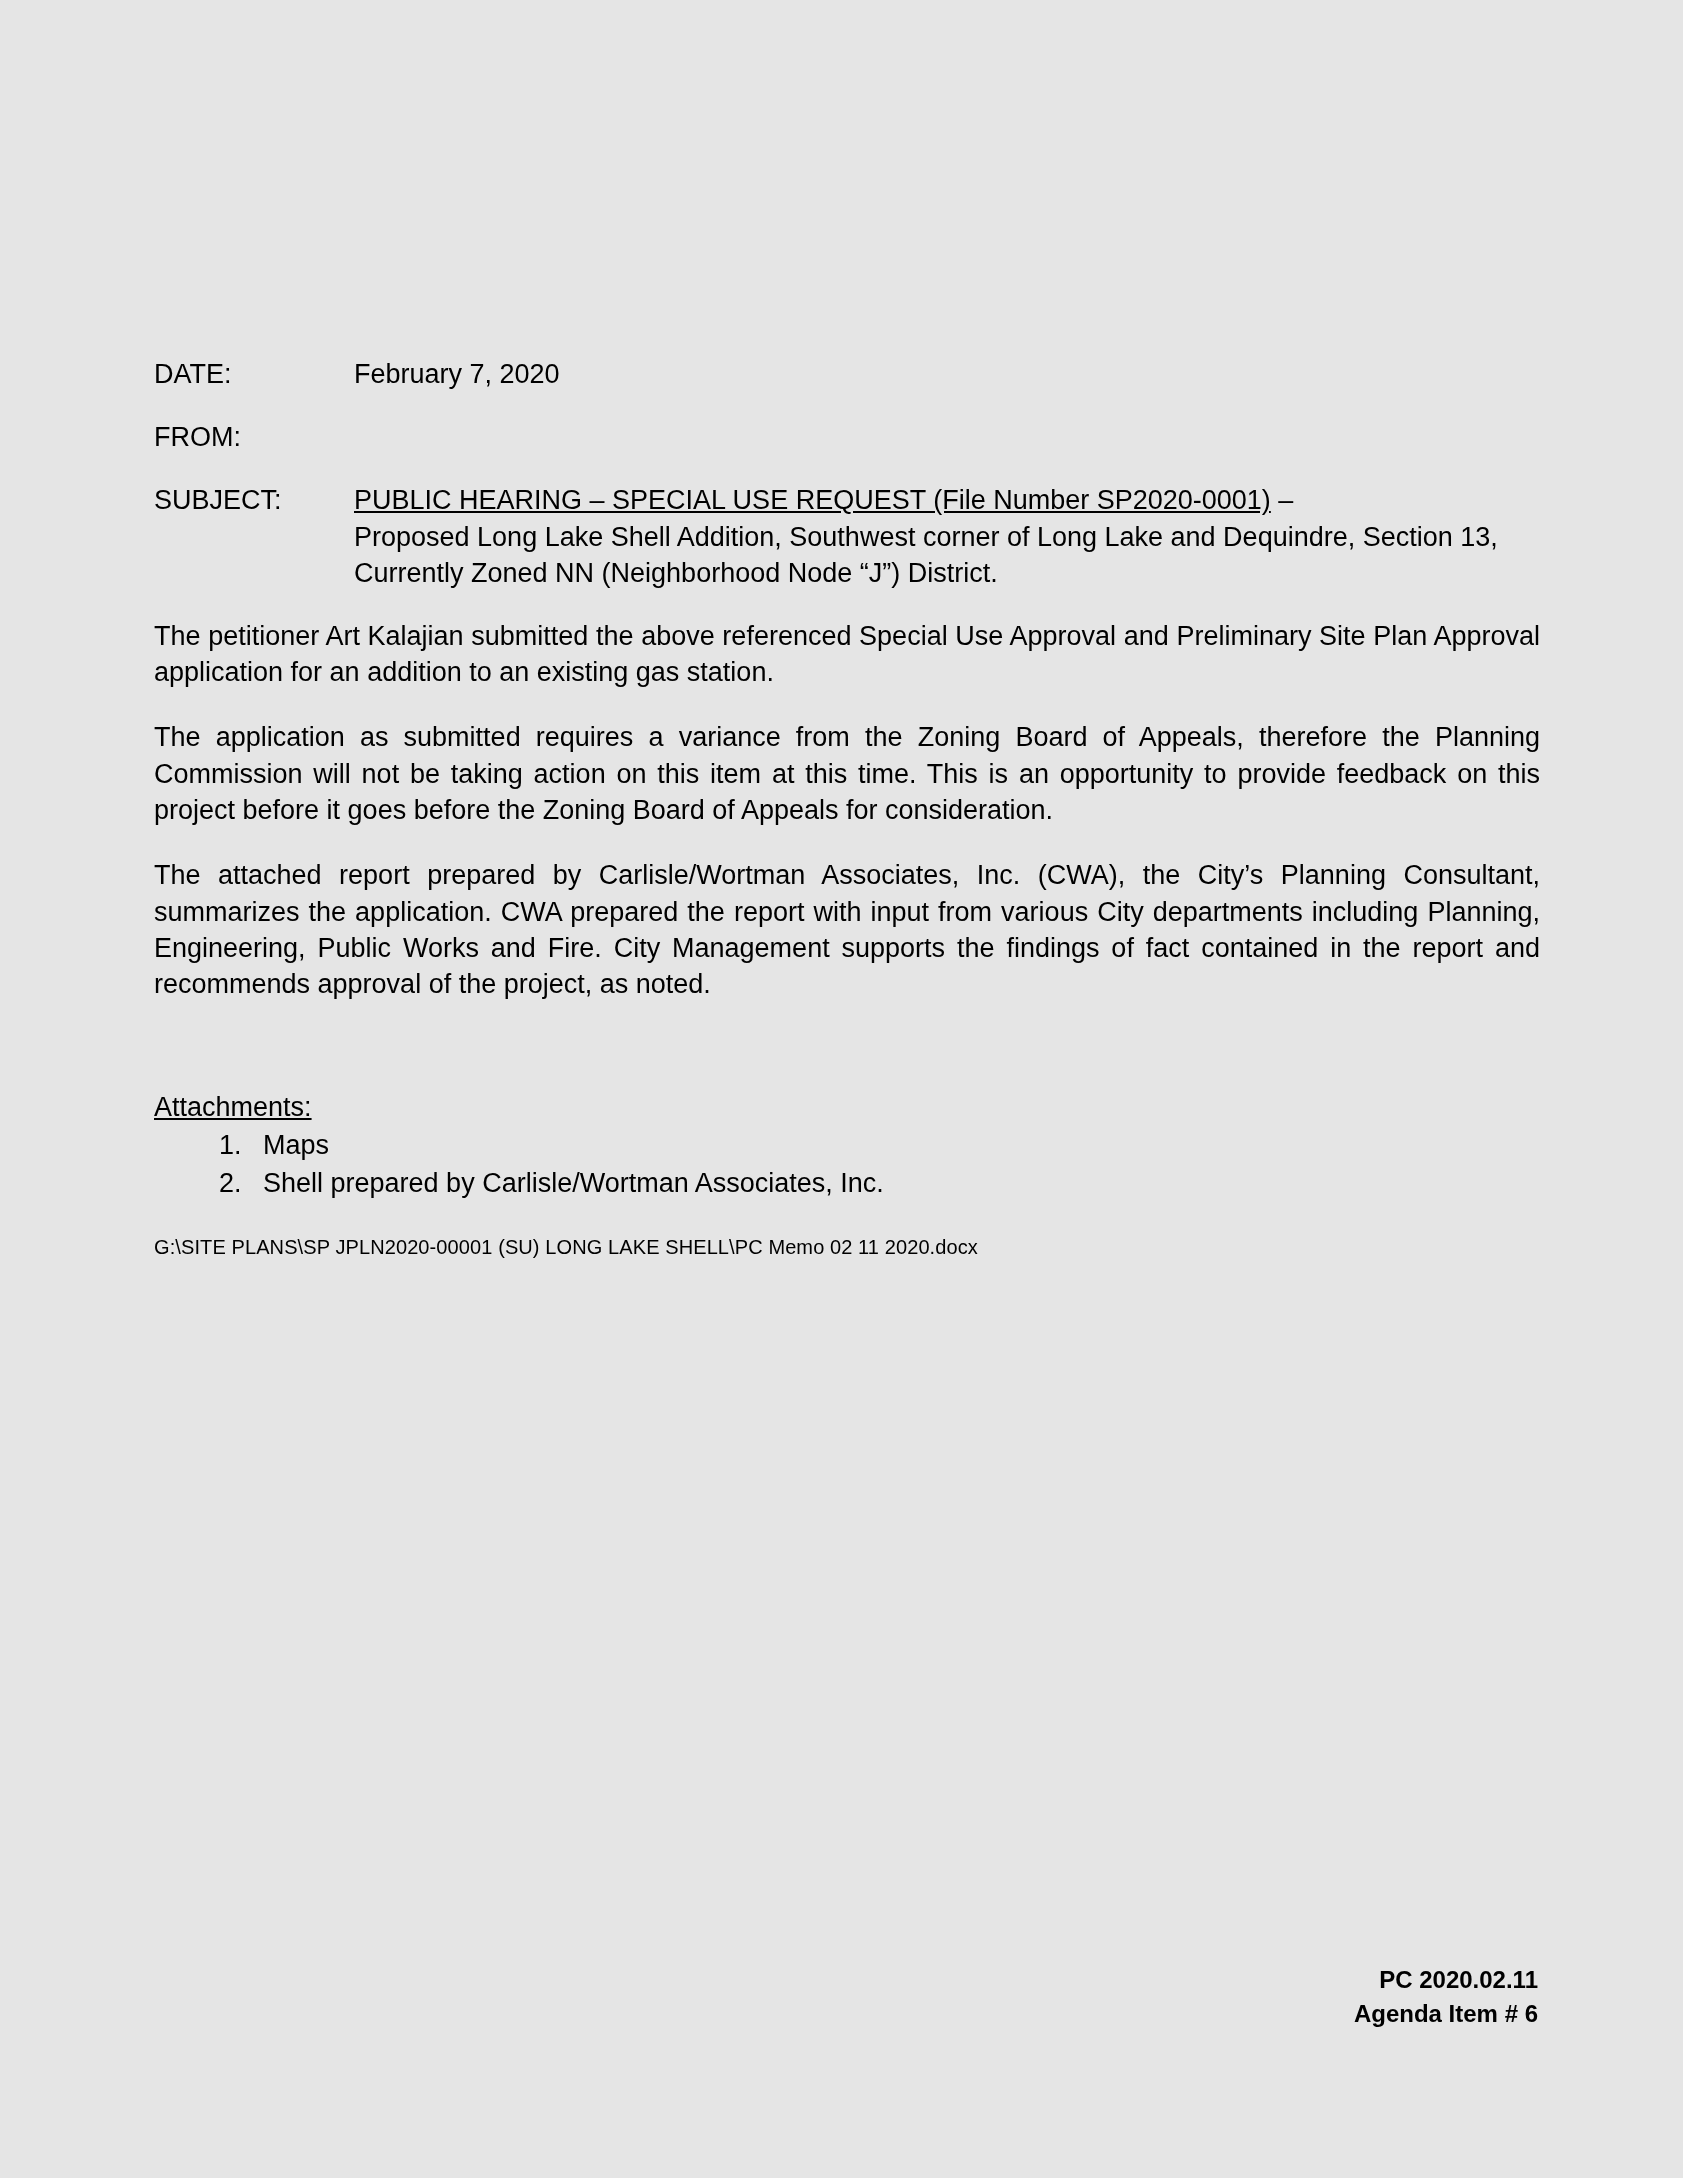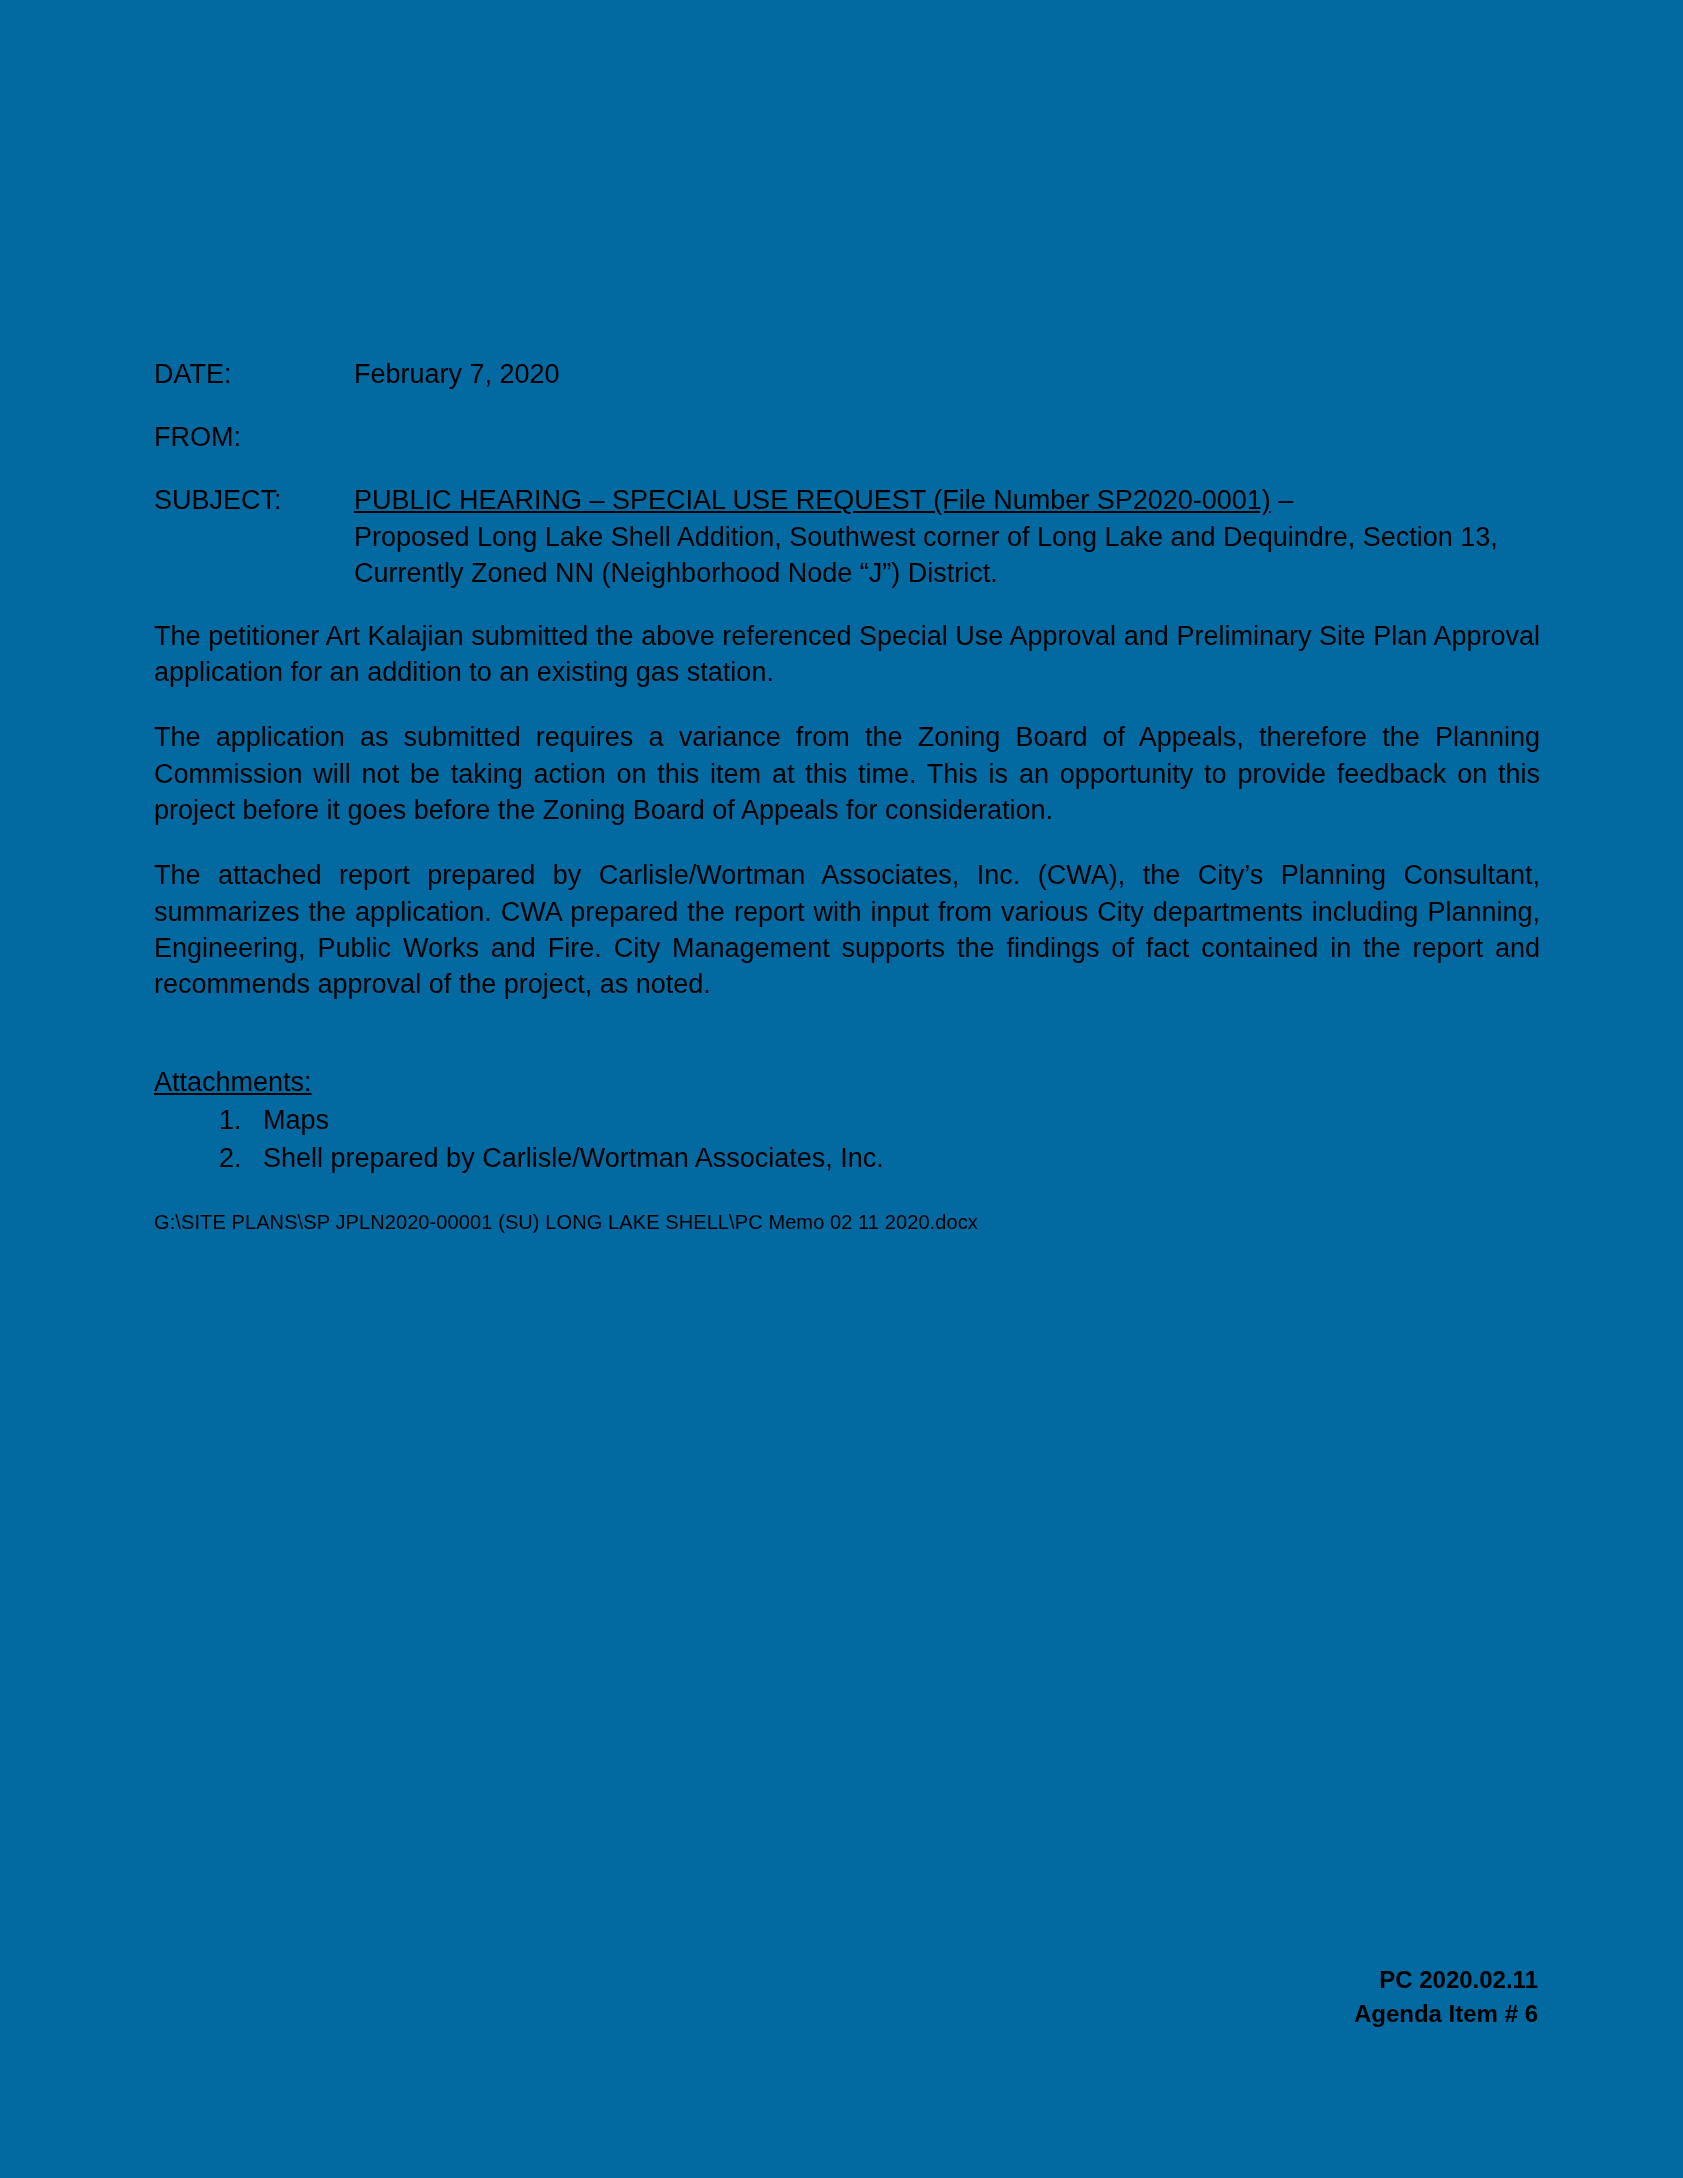--- a/index.html
+++ b/index.html
@@ -14,21 +14,21 @@
     color: #000000;
     position: relative;
     overflow: hidden;
   }
   .page {
     position: absolute;
     left: 0;
     top: 0;
     width: 1683px;
     height: 2178px;
-    background: #0369a1;
+    background: #e5e5e5;
     text-decoration: underline;
   }
   .content {
     position: absolute;
     left: 154px;
     top: 356px;
     width: 1386px;
   }
 
   
@@ -69,21 +69,21 @@
     text-justify: inter-word;
     margin: 0 0 29px 0;
   }
   .para.last {
     margin-bottom: 16px;
   }
 
   
   .attachments-title {
     font-size: 27px;
-    margin-top: 64px;
+    margin-top: 89px;
     text-decoration: underline;
   }
   ol.attachments {
     margin: 4px 0 0 0;
     padding-left: 95px;
     font-size: 27px;
     line-height: 1.35;
   }
   ol.attachments li {
     padding-left: 14px;

